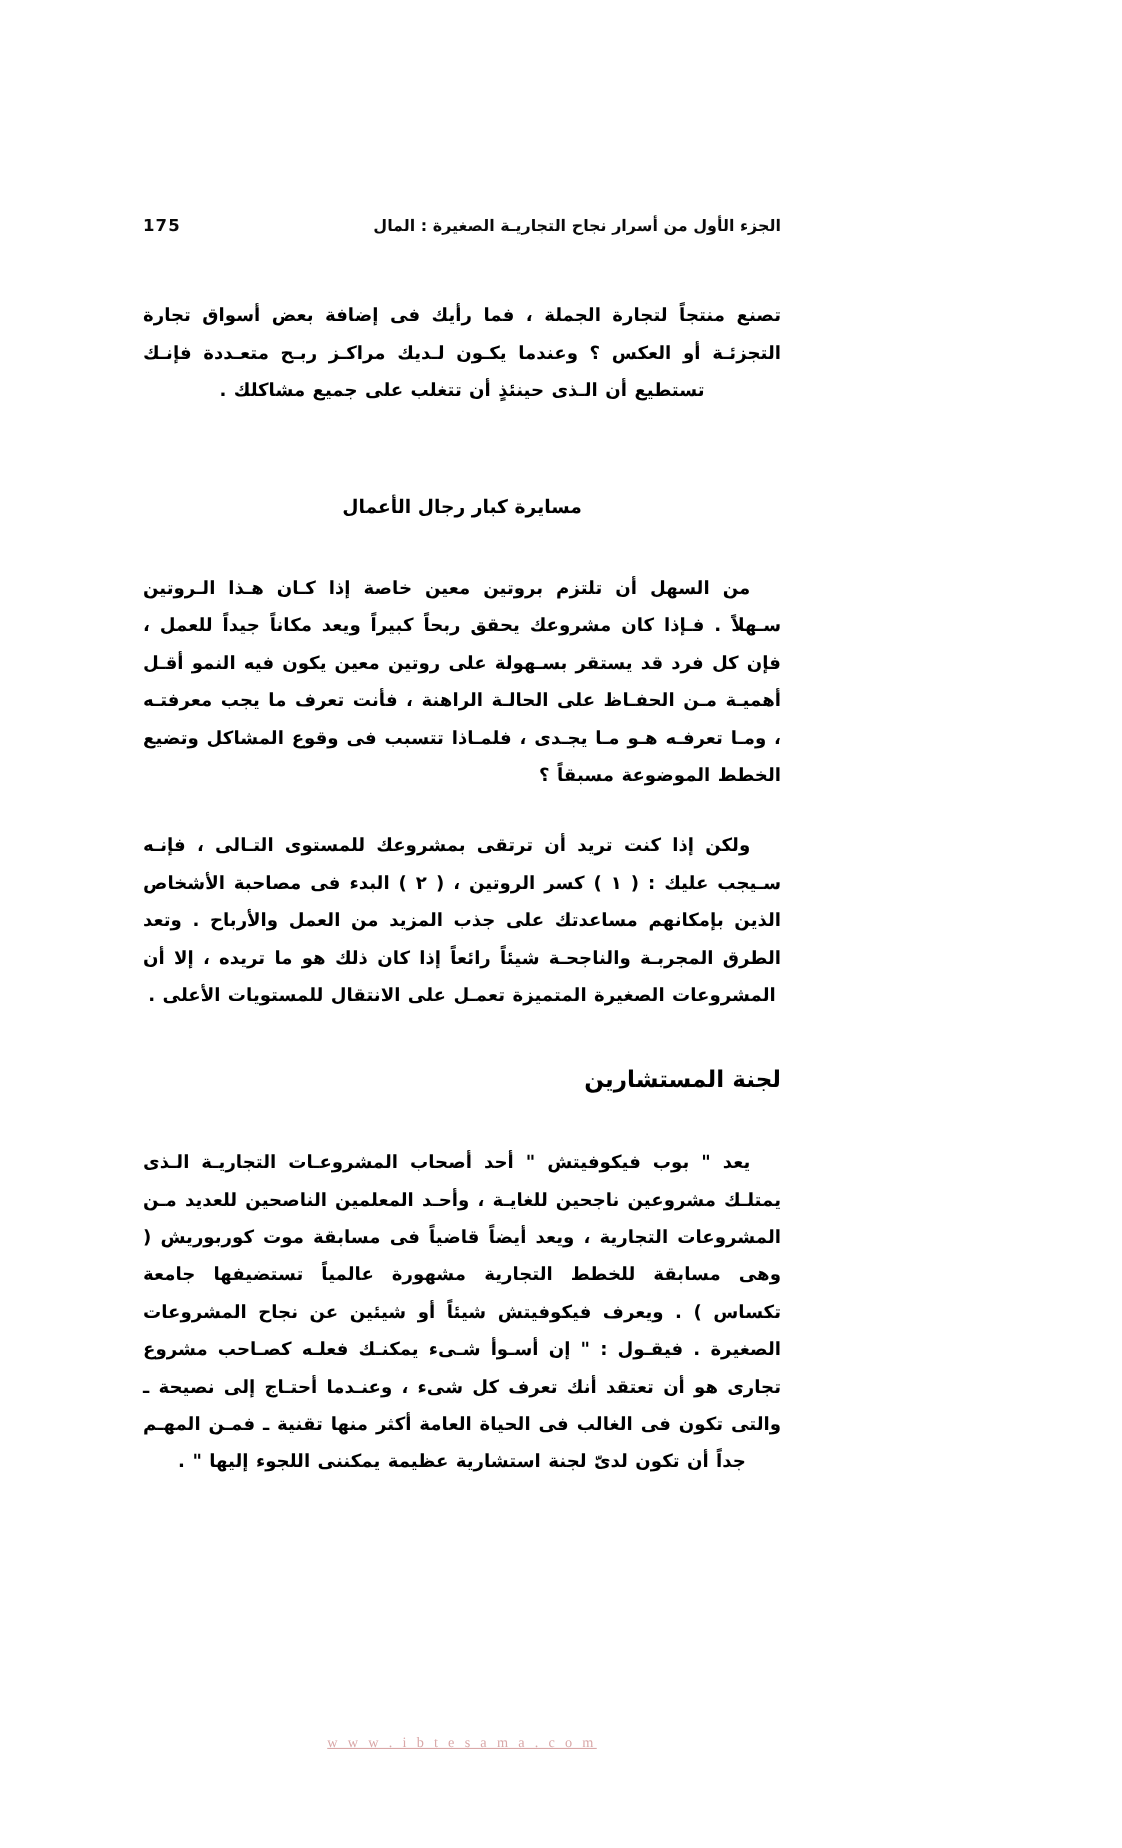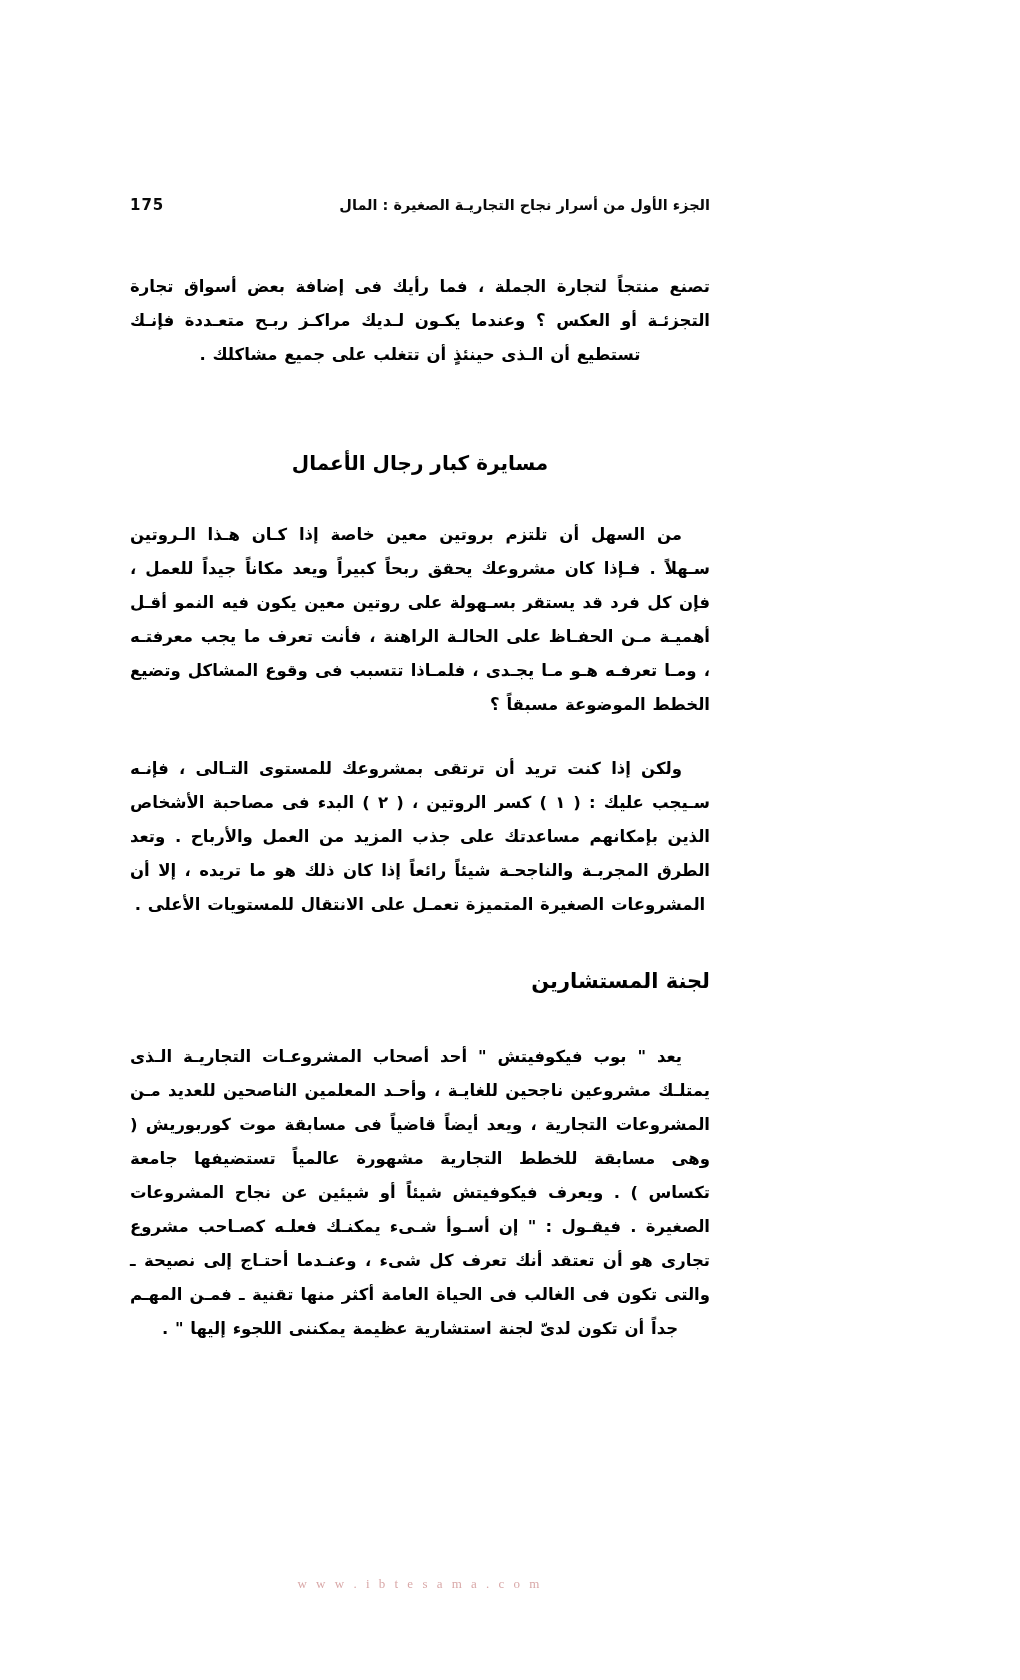--- a/index.html
+++ b/index.html
@@ -78,21 +78,21 @@
   .section-heading {
     position: absolute;
     left: 0;
     width: 580px;
     direction: rtl;
     color: #000000;
     font-weight: 700;
     line-height: 1.1;
   }
   .heading-main {
-    font-size: 20px;
+    font-size: 17px;
     text-align: center;
     letter-spacing: -0.5px;
   }
   .heading-sub {
     font-size: 21px;
     text-align: right;
     letter-spacing: -0.4px;
   }
   
   .watermark {
@@ -100,20 +100,21 @@
     left: 0;
     top: 1576px;
     width: 580px;
     text-align: center;
     direction: ltr;
     font-size: 13px;
     letter-spacing: 3px;
     color: #d9a8a8;
     font-family: "Liberation Serif", serif;
     white-space: pre;
+    text-decoration: underline;
   }
 </style>
 </head>
 <body>
 
 <div class="page">
   <div class="content">
 
     <div class="running-head">
       <div class="head-title">الجزء الأول من أسرار نجاح التجاريـة الصغيرة : المال</div>

